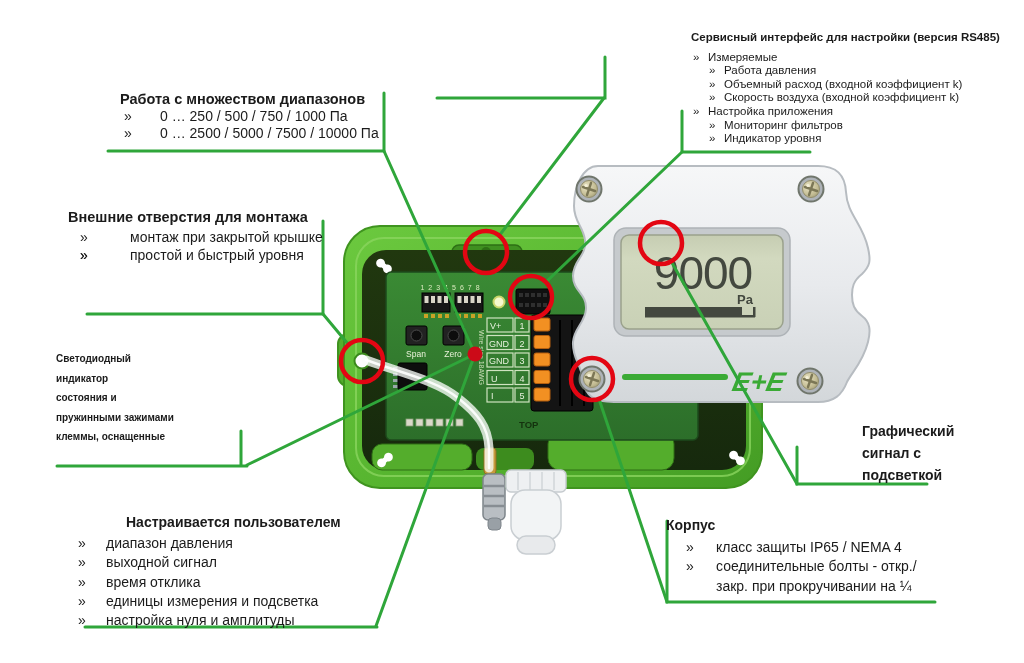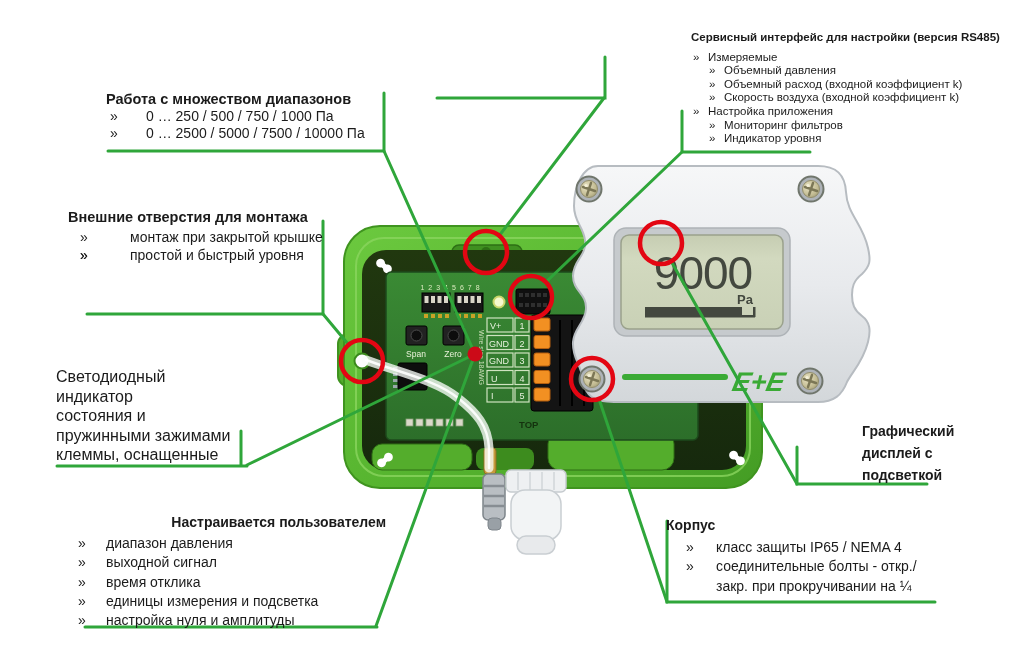--- a/index.html
+++ b/index.html
@@ -4,40 +4,40 @@
 <style>
   html,body{margin:0;padding:0;background:#ffffff;}
   #stage{position:relative;width:1024px;height:663px;background:#ffffff;overflow:hidden;
          font-family:"Liberation Sans",sans-serif;}
   svg text{font-family:"Liberation Sans",sans-serif;}
   .lbl{position:absolute;color:#1b1b1b;}
   .t{font-weight:bold;}
   .row{position:relative;}
   .bul{position:absolute;}
   
-  .mr{left:106px;top:91px;width:300px;font-size:14px;line-height:17px;}
+  .mr{left:120px;top:91px;width:300px;font-size:14px;line-height:17px;}
   .mr .t{font-size:14.5px;}
   .mr .row{padding-left:40px;} .mr .bul{left:4px;}
   
   .cd{left:437px;top:41px;width:180px;font-size:12px;line-height:15.5px;font-weight:bold;}
   
   .sv{left:691px;top:31px;width:320px;font-size:11.5px;line-height:13.6px;}
   .sv .t{margin-bottom:6px;}
   .sv .r1{padding-left:17px;} .sv .r1 .bul{left:2px;}
   .sv .r2{padding-left:33px;} .sv .r2 .bul{left:18px;}
   
   .mo{left:68px;top:208px;width:290px;font-size:14px;line-height:18px;}
   .mo .t{font-size:14.5px;margin-bottom:2px;}
   .mo .row{padding-left:62px;} .mo .bul{left:12px;}
   .mo .w{display:inline-block;width:185px;}
   
-  .ld{left:56px;top:367px;width:260px;font-size:16px;line-height:19.5px;font-weight:normal;}
+  .ld{left:56px;top:349px;width:260px;font-size:10px;line-height:19.5px;font-weight:bold;}
   
   .uc{left:76px;top:513px;width:310px;font-size:14px;line-height:19.2px;}
-  .uc .t{padding-left:50px;margin-bottom:2px;text-align:right;}
+  .uc .t{padding-left:50px;margin-bottom:2px;}
   .uc .row{padding-left:30px;} .uc .bul{left:2px;}
   
   .dp{left:862px;top:420px;width:130px;font-size:14px;line-height:22px;font-weight:bold;}
   
   .ho{left:666px;top:516px;width:300px;font-size:14px;line-height:19.5px;}
   .ho .t{padding-left:0;margin-bottom:2px;}
   .ho .row{padding-left:50px;} .ho .bul{left:20px;}
   .ho .w{display:inline-block;width:212px;vertical-align:top;}
 </style>
 </head>
@@ -312,21 +312,21 @@
   <div class="lbl mr">
     <div class="t">Работа с множеством диапазонов</div>
     <div class="row"><span class="bul">»</span><span>0 … 250 / 500 / 750 / 1000 Па</span></div>
     <div class="row"><span class="bul">»</span><span>0 … 2500 / 5000 / 7500 / 10000 Па</span></div>
   </div>
 
 
   <div class="lbl sv">
     <div class="t">Сервисный интерфейс для настройки (версия RS485)</div>
     <div class="row r1"><span class="bul">»</span><span>Измеряемые</span></div>
-    <div class="row r2"><span class="bul">»</span><span>Объемный давления</span></div>
+    <div class="row r2"><span class="bul">»</span><span>Работа давления</span></div>
     <div class="row r2"><span class="bul">»</span><span>Объемный расход (входной коэффициент k)</span></div>
     <div class="row r2"><span class="bul">»</span><span>Скорость воздуха (входной коэффициент k)</span></div>
     <div class="row r1"><span class="bul">»</span><span>Настройка приложения</span></div>
     <div class="row r2"><span class="bul">»</span><span>Мониторинг фильтров</span></div>
     <div class="row r2"><span class="bul">»</span><span>Индикатор уровня</span></div>
   </div>
 
   <div class="lbl mo">
     <div class="t">Внешние отверстия для монтажа</div>
     <div class="row"><span class="bul">»</span><span>монтаж при закрытой крышке</span></div>
@@ -346,21 +346,21 @@
     <div class="t">Настраивается пользователем</div>
     <div class="row"><span class="bul">»</span><span>диапазон давления</span></div>
     <div class="row"><span class="bul">»</span><span>выходной сигнал</span></div>
     <div class="row"><span class="bul">»</span><span>время отклика</span></div>
     <div class="row"><span class="bul">»</span><span>единицы измерения и подсветка</span></div>
     <div class="row"><span class="bul">»</span><span>настройка нуля и амплитуды</span></div>
   </div>
 
   <div class="lbl dp">
     <div>Графический</div>
-    <div>дисплей с</div>
+    <div>сигнал с</div>
     <div>подсветкой</div>
   </div>
 
   <div class="lbl ho">
     <div class="t">Корпус</div>
     <div class="row"><span class="bul">»</span><span>класс защиты IP65 / NEMA 4</span></div>
     <div class="row"><span class="bul">»</span><span class="w">соединительные болты - откр./ закр. при прокручивании на ¼</span></div>
   </div>
 
 </div>

